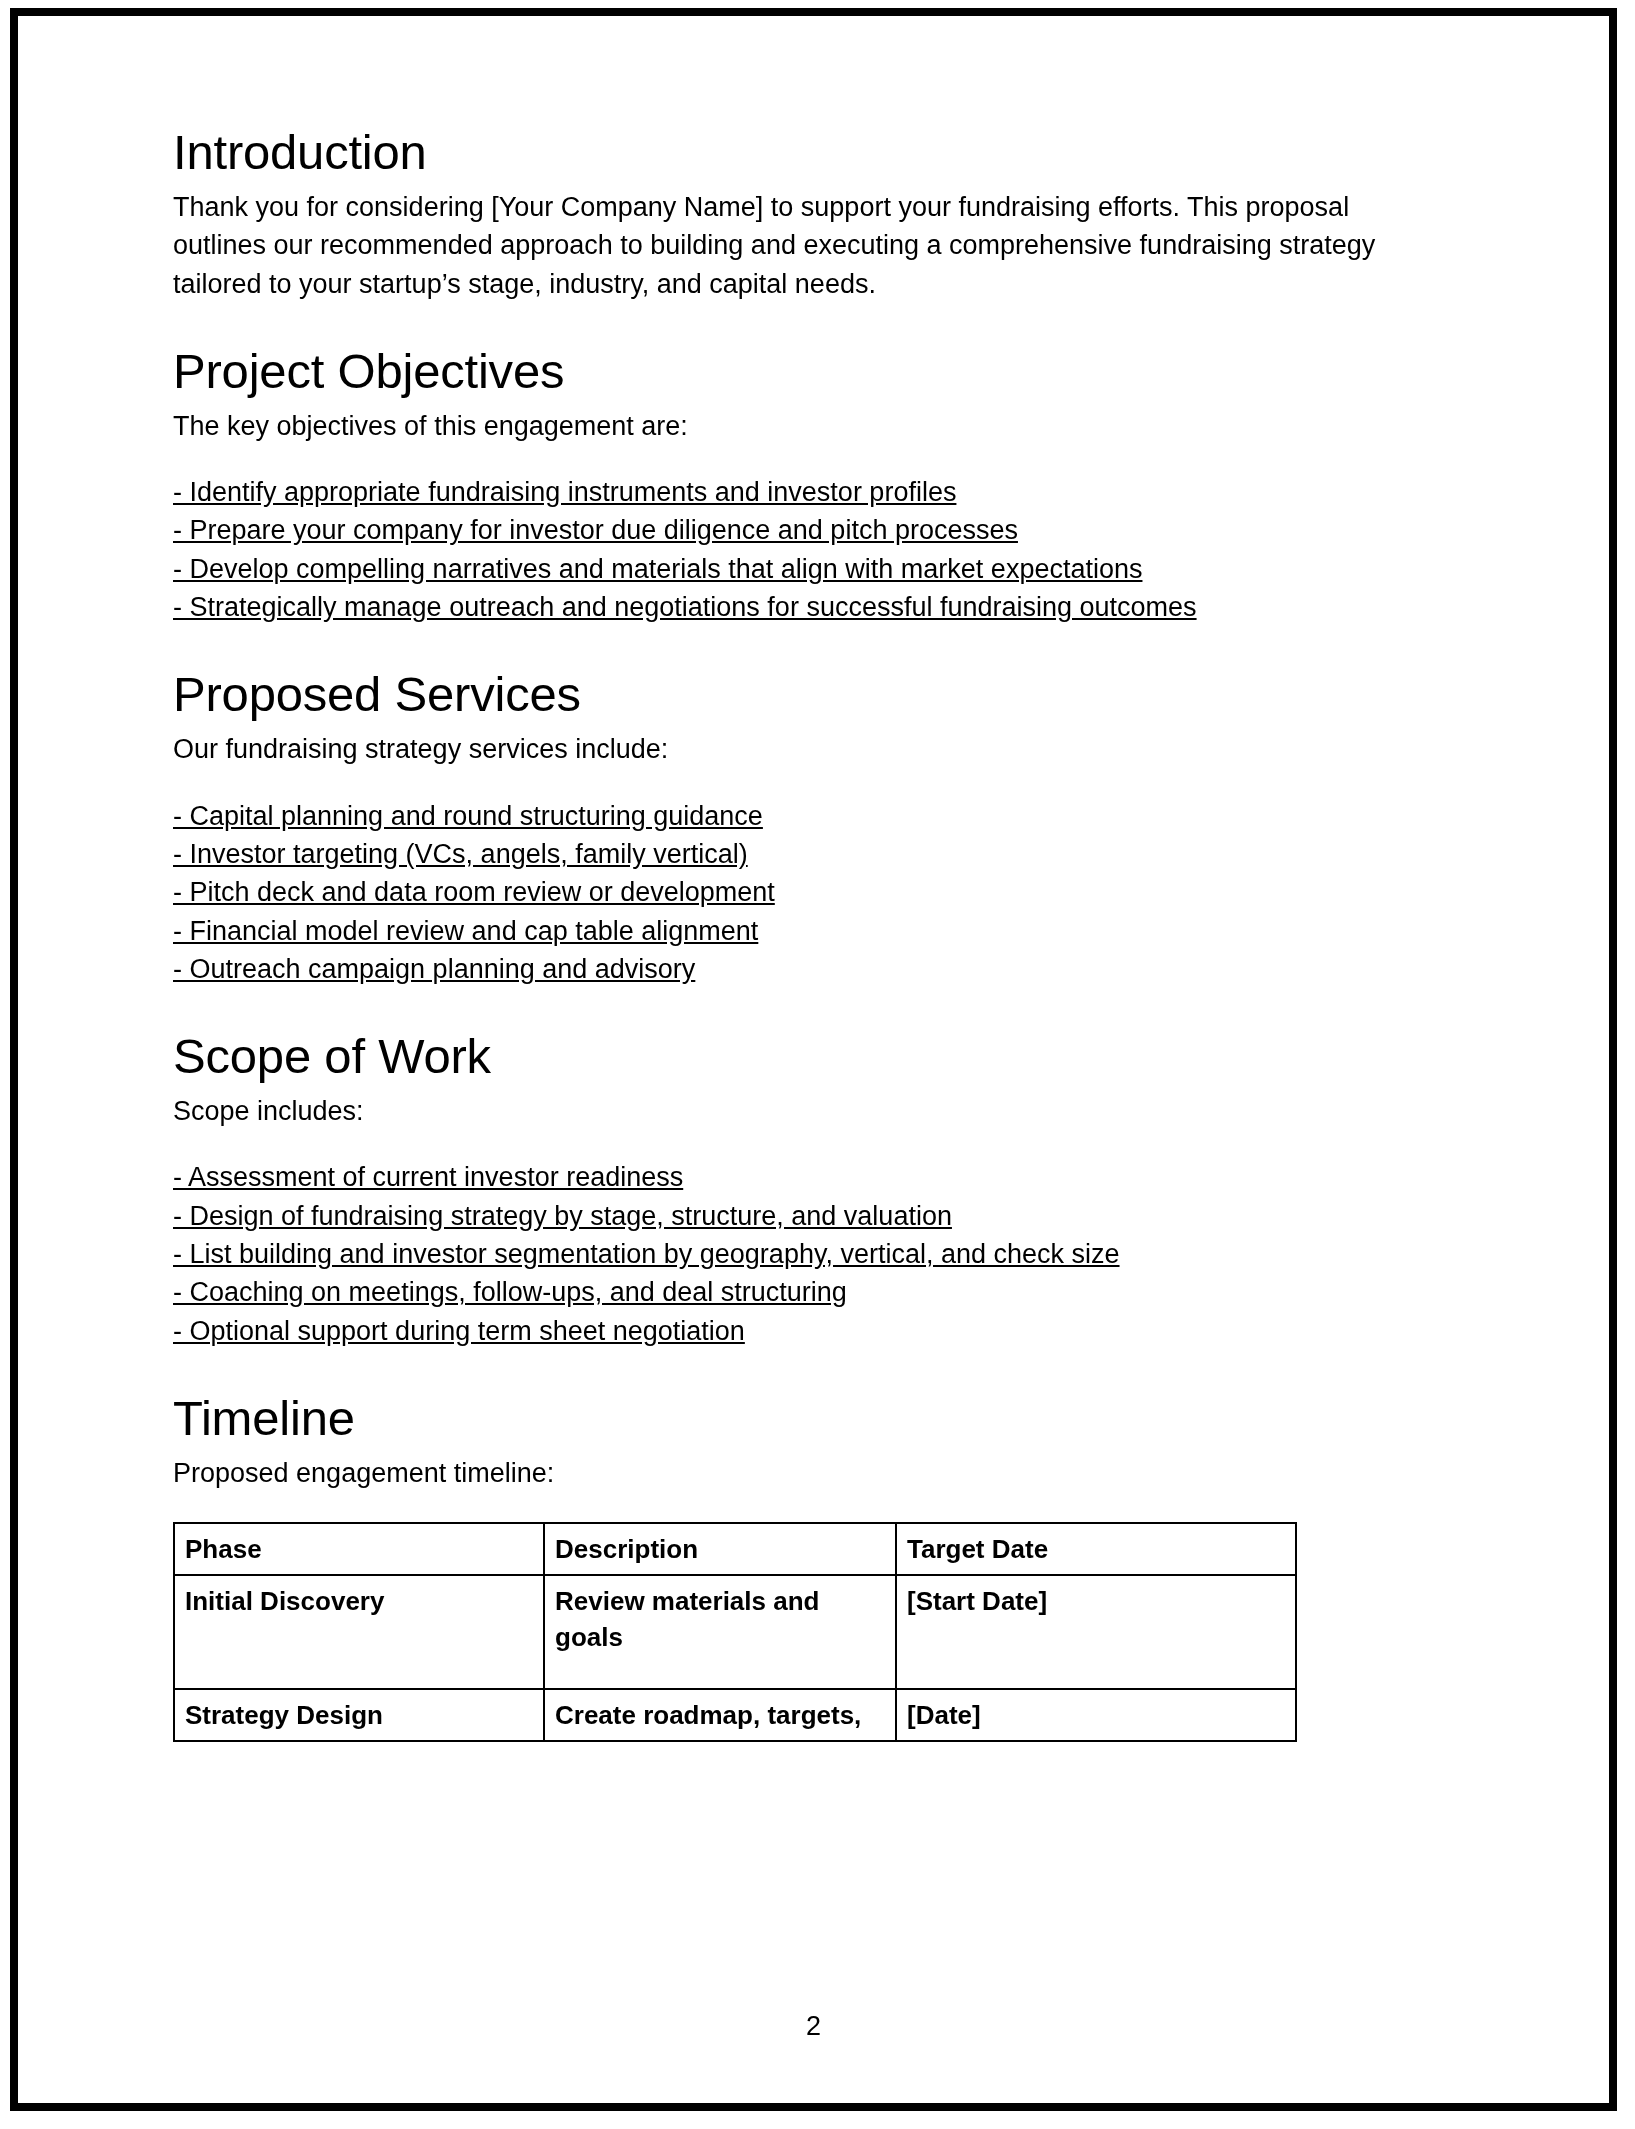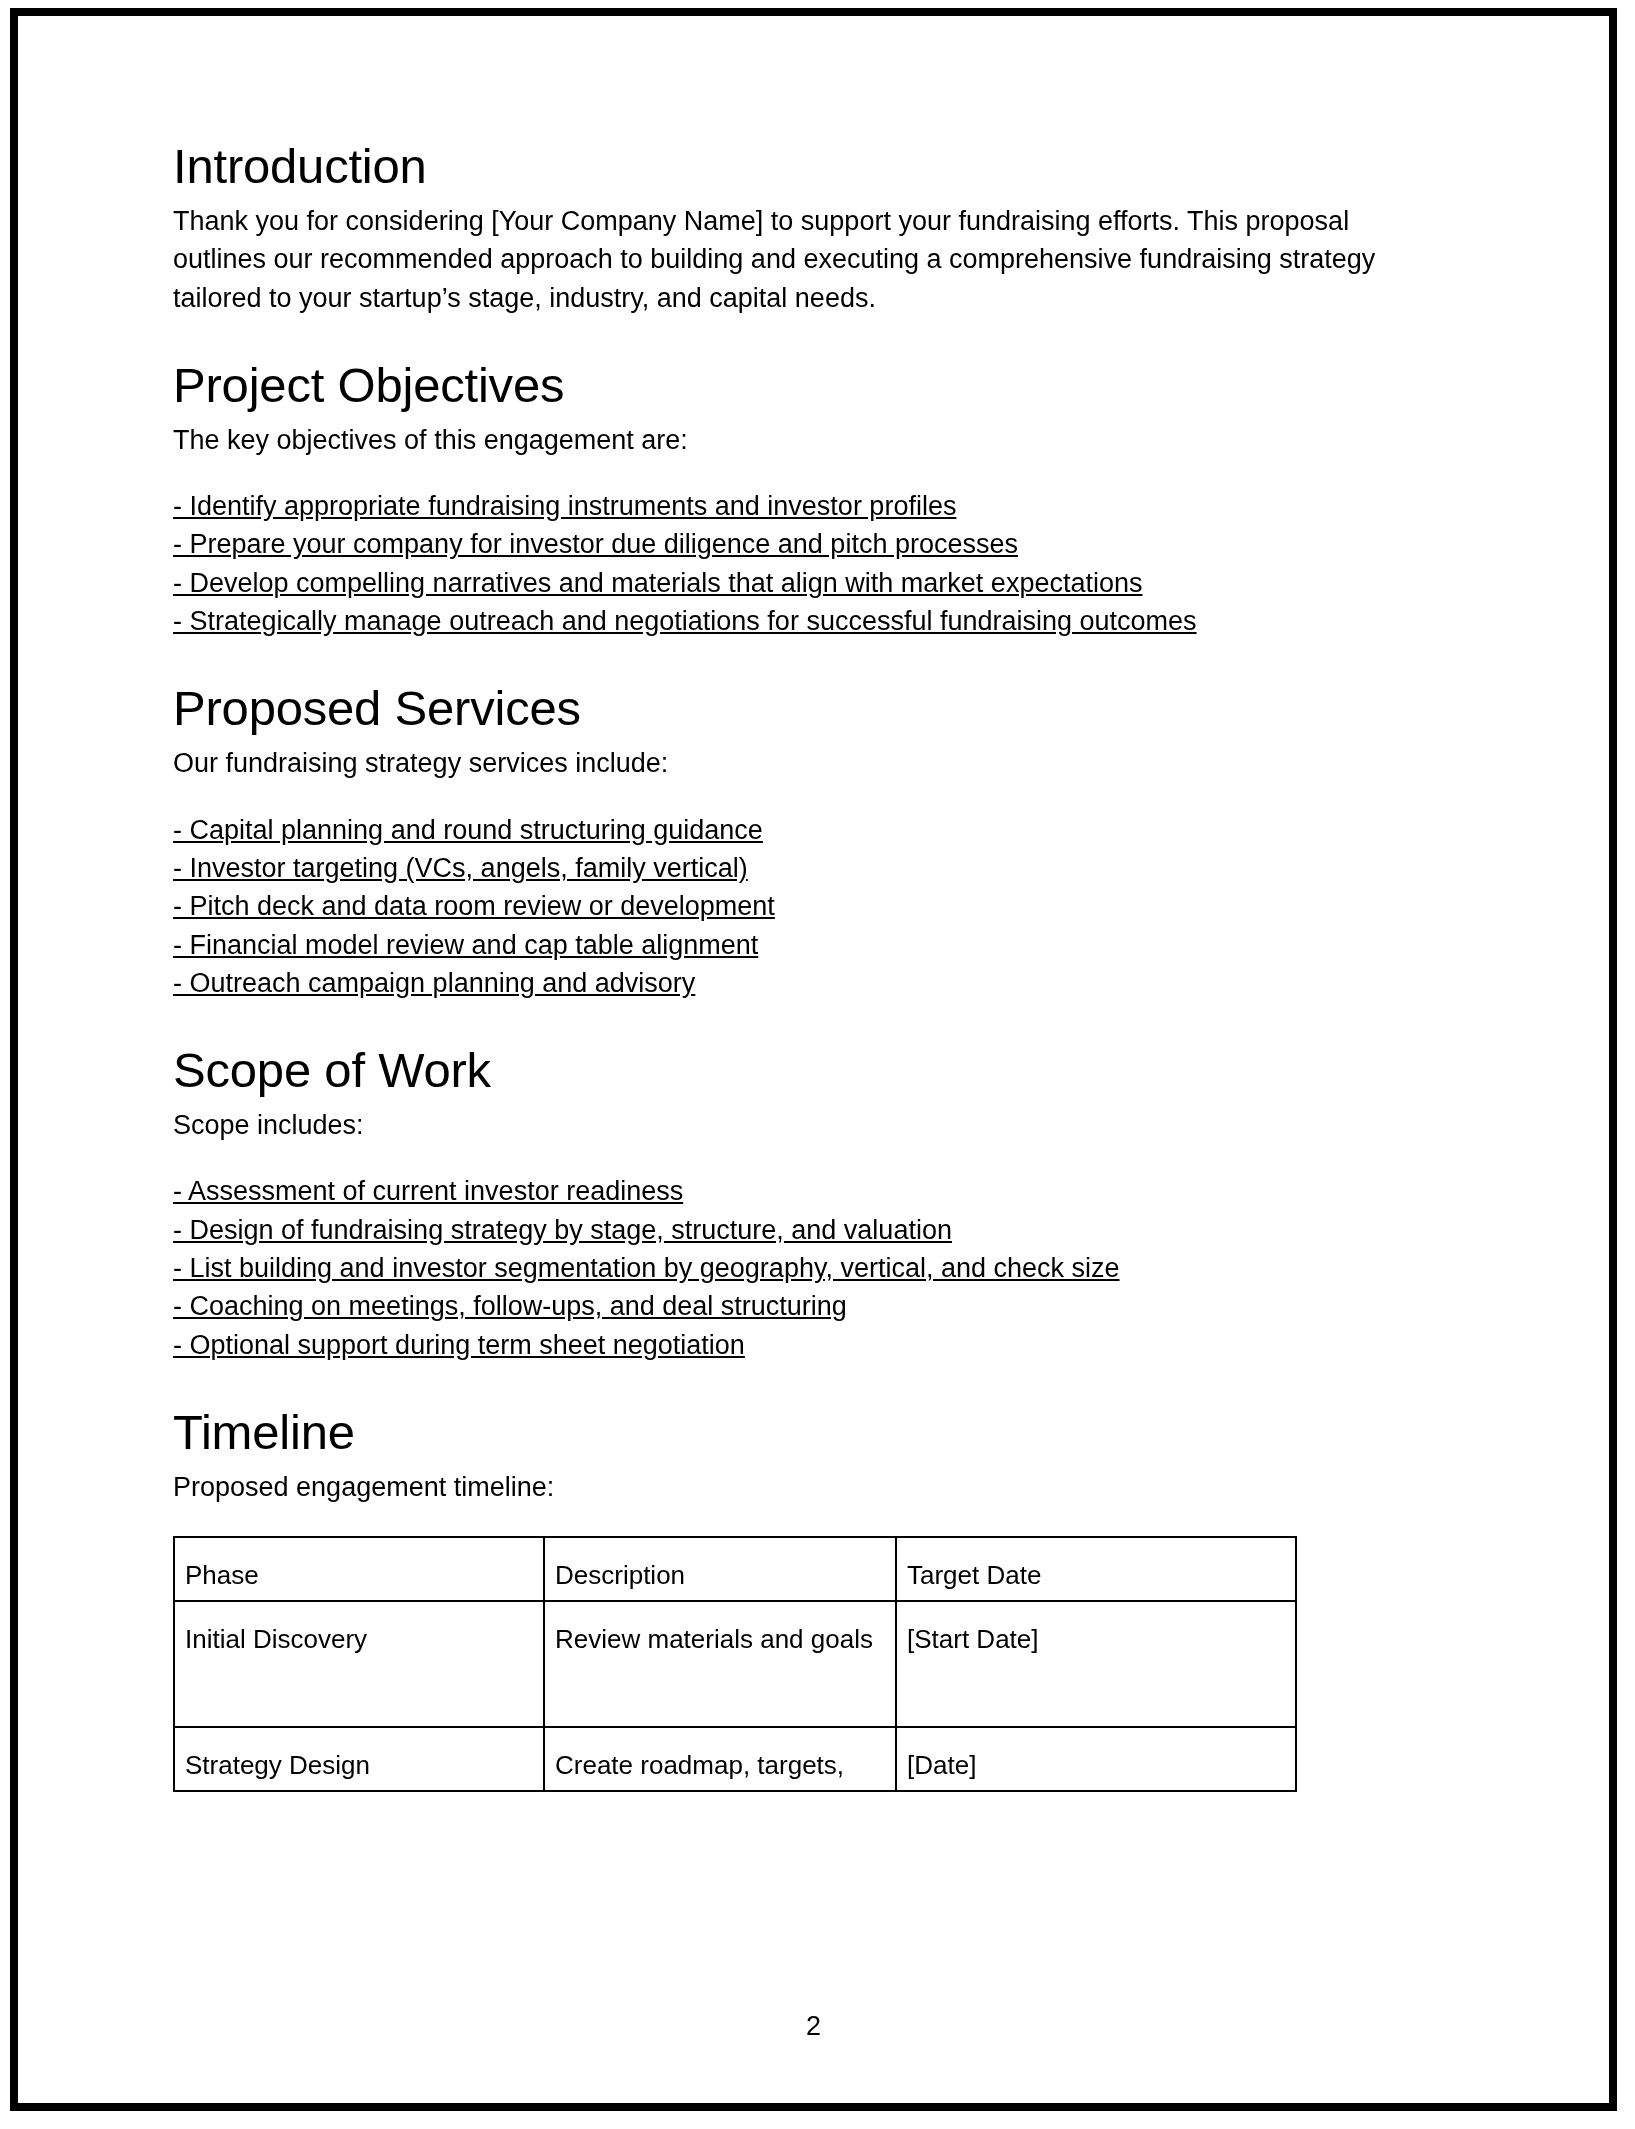--- a/index.html
+++ b/index.html
@@ -34,21 +34,21 @@
     top: 0;
     right: 0;
     bottom: 0;
     overflow: hidden;
   }
 
   
   .doc-body {
     position: absolute;
     left: 155px;
-    top: 124px;
+    top: 110px;
     width: 1230px;
   }
 
   h1.section-heading {
     font-size: 49px;
     font-weight: 400;
     line-height: 1.1;
     margin: 0 0 8px 0;
     letter-spacing: -0.2px;
     color: #000000;
@@ -102,25 +102,25 @@
   table.timeline-table {
     border-collapse: collapse;
     width: 1122px;
     table-layout: fixed;
   }
 
   table.timeline-table th,
   table.timeline-table td {
     border: 2px solid #000000;
     font-size: 26px;
-    font-weight: 400;
+    font-weight: 700;
     line-height: 1.38;
     text-align: left;
     vertical-align: top;
-    padding: 20px 10px 6px 10px;
+    padding: 8px 10px 6px 10px;
     color: #000000;
   }
 
   table.timeline-table col.c-phase { width: 370px; }
   table.timeline-table col.c-desc  { width: 352px; }
   table.timeline-table col.c-date  { width: 400px; }
 
   table.timeline-table tr.row-tall td {
     height: 98px;
   }

